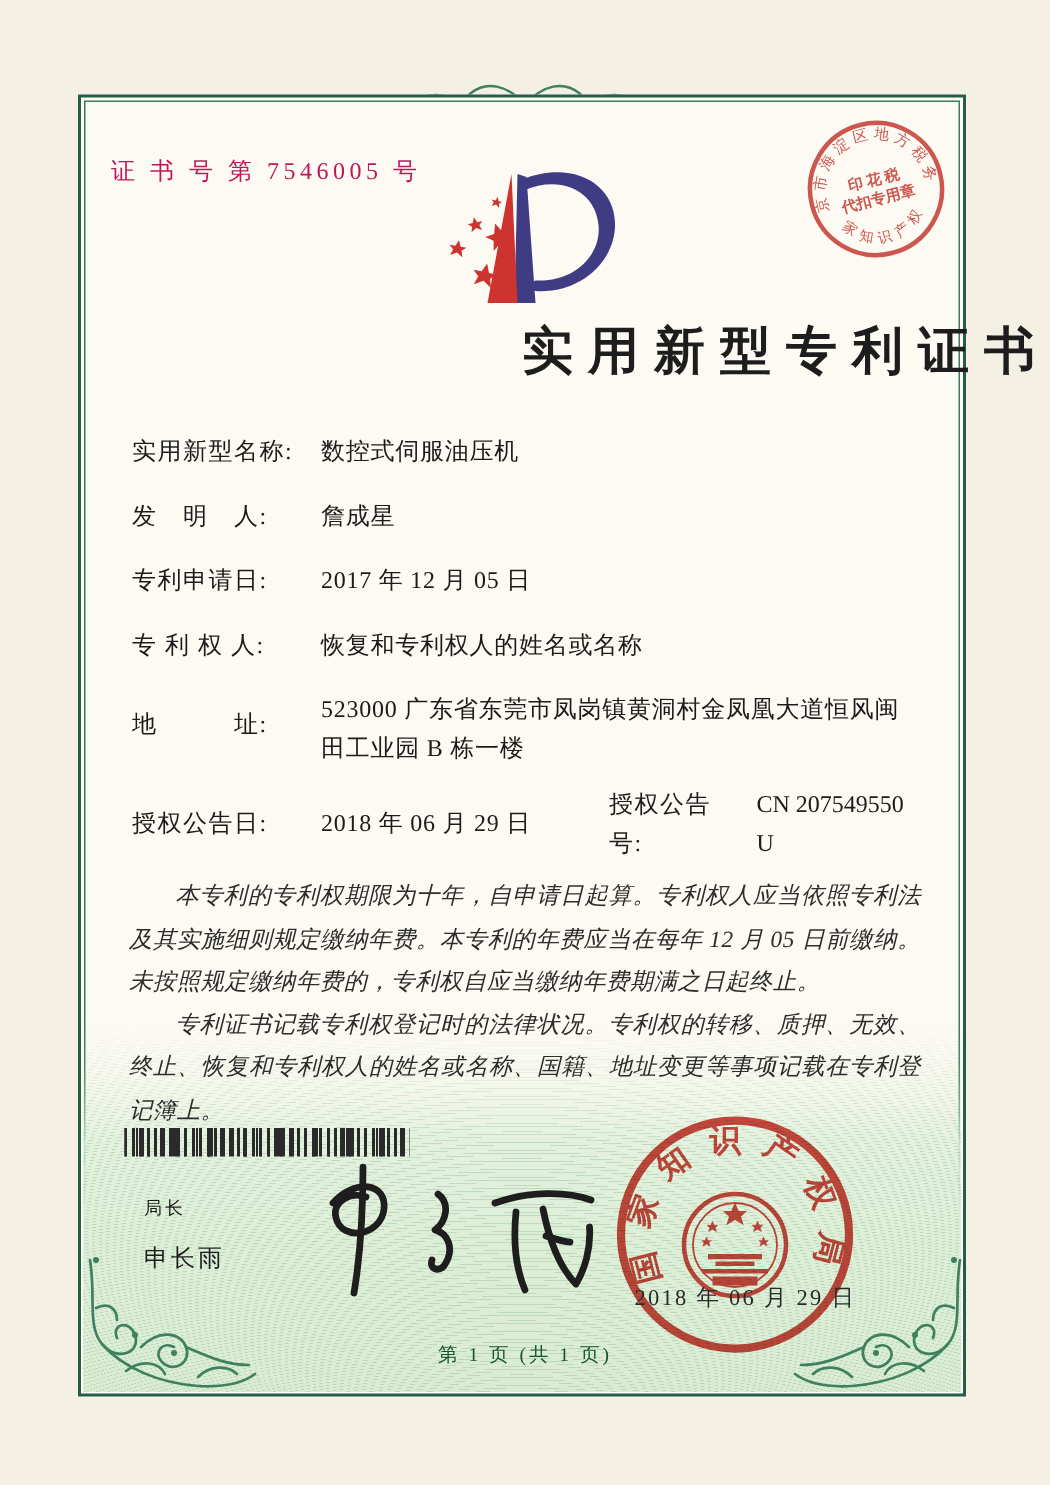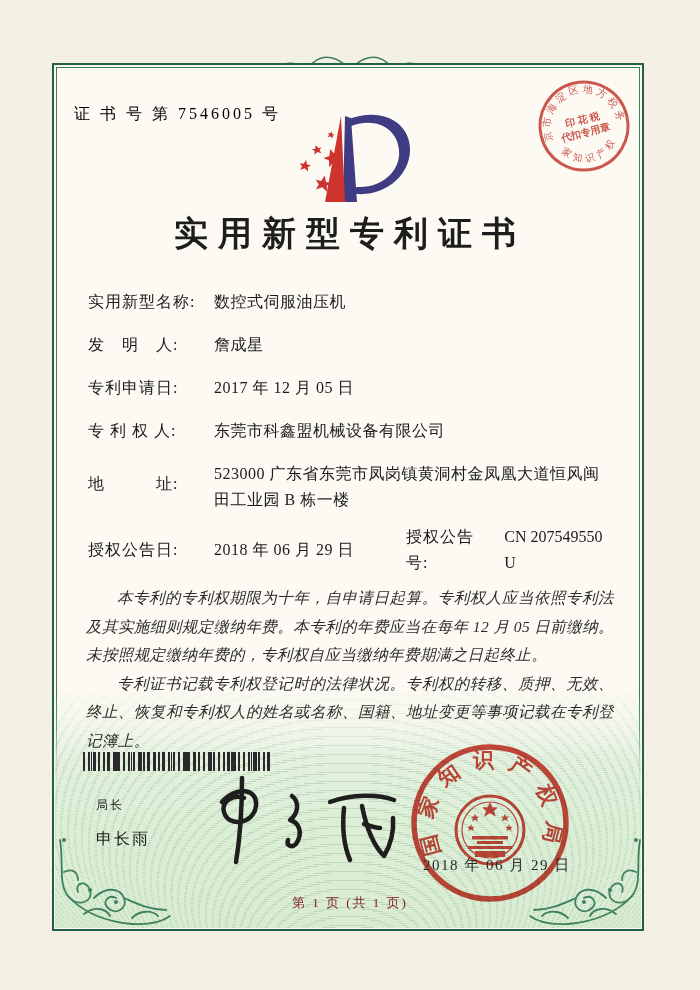--- a/index.html
+++ b/index.html
@@ -26,25 +26,25 @@
     background:
       repeating-radial-gradient(ellipse 1400px 420px at 50% 130%,
         rgba(116,171,131,.30) 0 1px, rgba(116,171,131,0) 1px 6px),
       linear-gradient(180deg, rgba(222,238,217,0) 0, rgba(222,238,217,.85) 80px, #ddeed6 150px, #d9ecd2 100%);
     -webkit-mask-image:linear-gradient(180deg,transparent 0,#000 85px);
             mask-image:linear-gradient(180deg,transparent 0,#000 85px);
   }
   
   .cert-no{
     position:absolute;left:74px;top:104px;
-    font-size:16px;color:#000000;letter-spacing:3px;
+    font-size:16px;color:#be185d;letter-spacing:3px;
   }
   .logo{position:absolute;left:283px;top:110px;}
   .title{
-    position:absolute;left:0;top:211px;width:700px;text-align:center;
+    position:absolute;left:0;top:211px;width:700px;text-align:right;
     font-size:34px;font-weight:bold;color:#1d1d1d;letter-spacing:10px;
   }
   .fields{position:absolute;left:88px;top:289px;width:530px;}
   .field-row{display:flex;margin-bottom:17px;font-size:16px;color:#1b1b1b;line-height:26px;align-items:center;}
   .field-label{width:126px;flex:0 0 126px;letter-spacing:1px;}
   .field-value{flex:1;letter-spacing:.5px;}
   .field-row.address .field-value{max-width:400px;margin-bottom:-6px;}
   .field-row.grant{margin-bottom:0;}
   .grant-pair2{margin-left:52px;display:flex;}
   .grant-pair2 .g-label{letter-spacing:1px;margin-right:8px;}
@@ -68,21 +68,21 @@
     font-family:Liberation Serif, serif;}
   .signature{position:absolute;left:196px;top:768px;}
   .seal{position:absolute;left:405px;top:738px;mix-blend-mode:multiply;opacity:.92;}
   .seal-date{
     position:absolute;left:423px;top:856px;font-size:15px;color:#2a2a2a;
     letter-spacing:1.5px;white-space:nowrap;
   }
   .stamp{position:absolute;left:534px;top:76px;transform:rotate(-14deg);opacity:.85;mix-blend-mode:multiply;}
   .footer{
     position:absolute;left:0;top:894px;width:700px;text-align:center;
-    font-size:13px;color:#7f1d1d;letter-spacing:2px;
+    font-size:13px;color:#14532d;letter-spacing:2px;
   }
   .ornament-top{position:absolute;left:240px;top:42px;}
   .ornament-bl{position:absolute;left:54px;top:838px;}
   .ornament-br{position:absolute;right:54px;top:838px;transform:scaleX(-1);}
 </style>
 </head>
 <body>
 
 <div class="page">
 
@@ -171,21 +171,21 @@
     <div class="field-row">
       <span class="field-label">发　明　人:</span>
       <span class="field-value">詹成星</span>
     </div>
     <div class="field-row">
       <span class="field-label">专利申请日:</span>
       <span class="field-value">2017 年 12 月 05 日</span>
     </div>
     <div class="field-row">
       <span class="field-label">专 利 权 人:</span>
-      <span class="field-value">东莞市科鑫盟机械设备有限公司</span>
+      <span class="field-value">恢复和专利权人的姓名或名称</span>
     </div>
     <div class="field-row address">
       <span class="field-label">地　　　址:</span>
       <span class="field-value">523000 广东省东莞市凤岗镇黄洞村金凤凰大道恒风闽田工业园 B 栋一楼</span>
     </div>
     <div class="field-row grant">
       <span class="field-label">授权公告日:</span>
       <span class="field-value" style="flex:0 0 auto;">2018 年 06 月 29 日</span>
       <span class="grant-pair2">
         <span class="g-label">授权公告号:</span>

